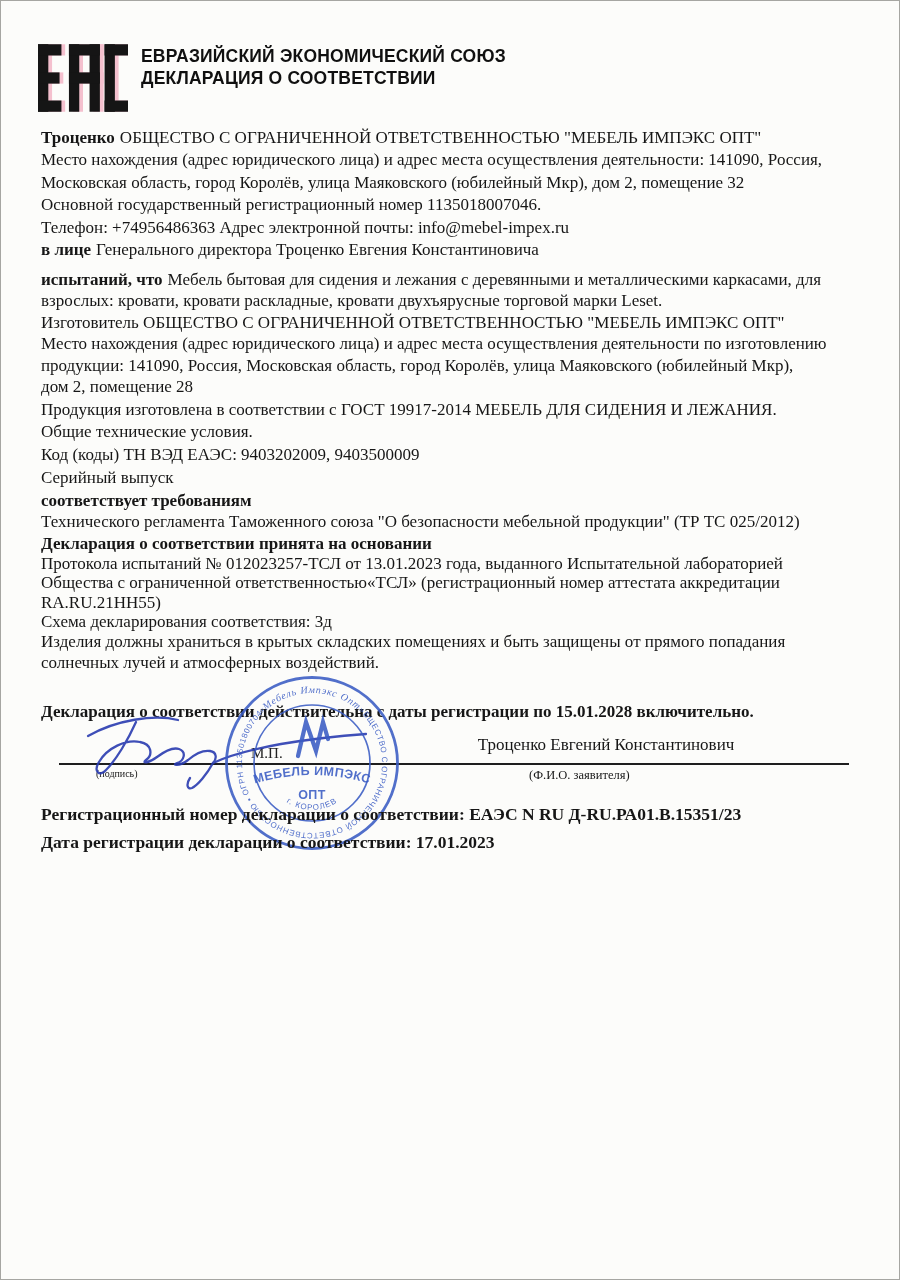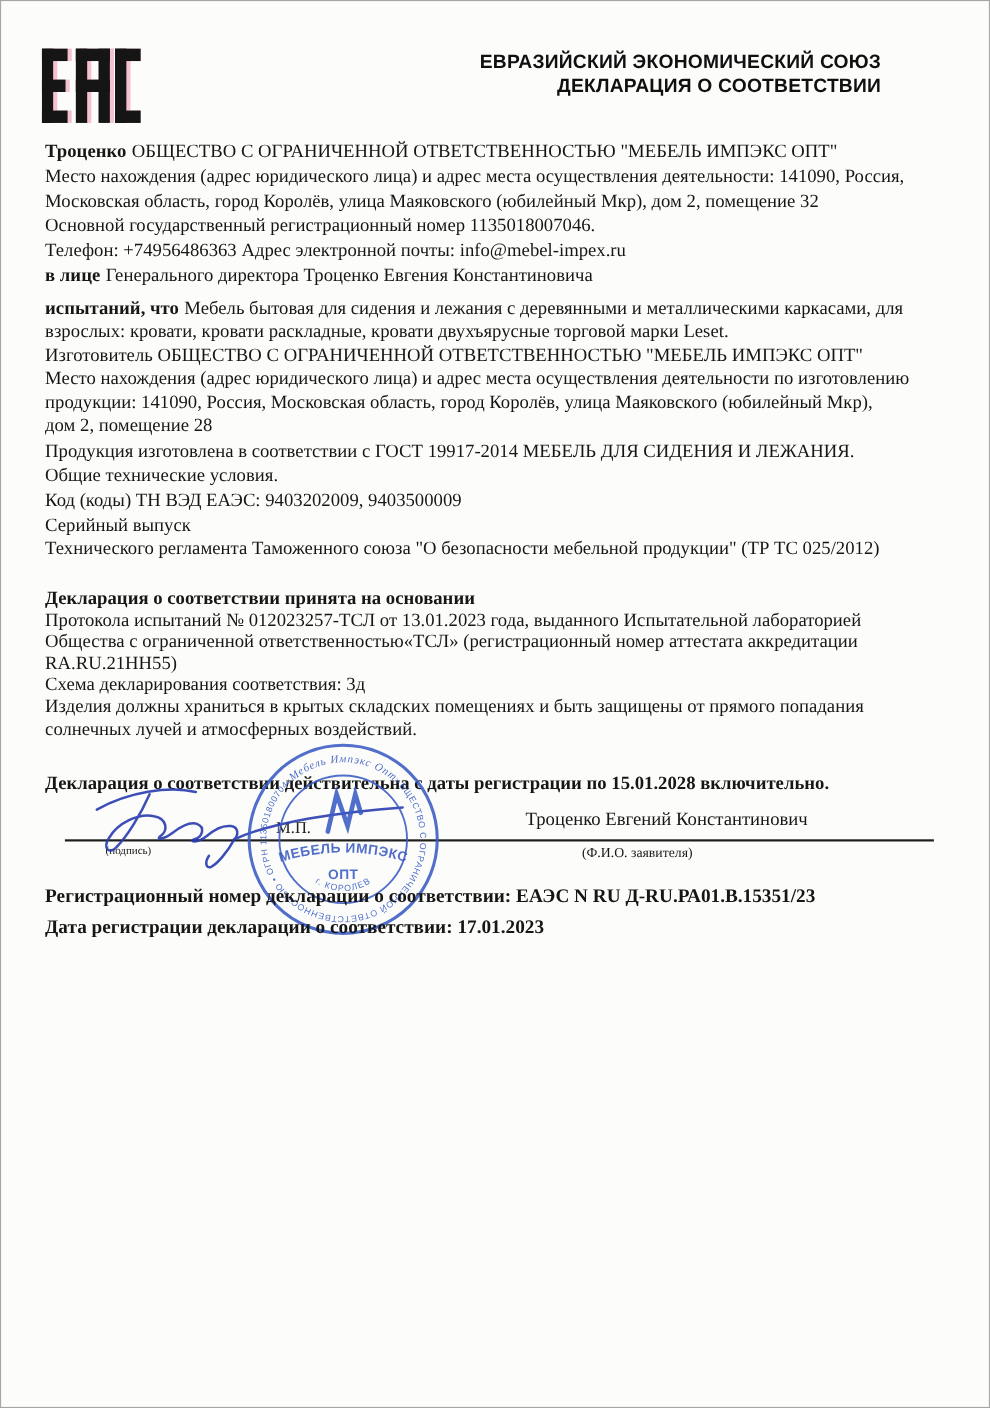--- a/index.html
+++ b/index.html
@@ -5,21 +5,21 @@
   html,body{margin:0;padding:0;background:#e8e8e6;}
   .page{
     position:relative;width:900px;height:1280px;margin:0 auto;
     background:#fcfcfa;border:1px solid #a6a6a2;box-sizing:border-box;
     font-family:"Liberation Serif",serif;color:#161616;overflow:hidden;
   }
   
   .eac-logo{position:absolute;left:37px;top:42px;width:90px;height:70px;}
   
   .header-titles{
-    position:absolute;left:140px;top:44px;width:660px;text-align:right;
+    position:absolute;left:140px;top:44px;width:660px;text-align:left;
     font-family:"Liberation Sans",sans-serif;font-weight:bold;font-size:17.5px;
     line-height:22px;color:#101010;letter-spacing:.2px;
   }
   
   .sec{position:absolute;left:40px;width:792px;font-size:17px;}
   .sec p{margin:0;}
   .lead{font-weight:bold;margin-right:5px;}
   #sec-applicant{top:126px;line-height:22.4px;}
   #sec-product{top:268px;line-height:21.4px;}
   #sec-basis{top:533px;line-height:19.5px;}
@@ -101,20 +101,21 @@
         <div>Место нахождения (адрес юридического лица) и адрес места осуществления деятельности по изготовлению</div>
         <div>продукции: 141090, Россия, Московская область, город Королёв, улица Маяковского (юбилейный Мкр),</div>
         <div>дом 2, помещение 28</div>
       </div>
     <div style="margin-top:2px;">
         <div>Продукция изготовлена в соответствии с ГОСТ 19917-2014 МЕБЕЛЬ ДЛЯ СИДЕНИЯ И ЛЕЖАНИЯ.</div>
         <div>Общие технические условия.</div>
       </div>
     <p style="margin-top:2px;">Код (коды) ТН ВЭД ЕАЭС: 9403202009, 9403500009</p>
     <p style="margin-top:1px;">Серийный выпуск</p>
+    <p class="sec-label" style="margin-top:2px;">соответствует требованиям</p>
     <p>Технического регламента Таможенного союза "О безопасности мебельной продукции" (ТР ТС 025/2012)</p>
   </div>
 
   <div class="sec" id="sec-basis">
     <p class="sec-label">Декларация о соответствии принята на основании</p>
     <div>
         <div>Протокола испытаний № 012023257-ТСЛ от 13.01.2023 года, выданного Испытательной лабораторией</div>
         <div>Общества с ограниченной ответственностью«ТСЛ» (регистрационный номер аттестата аккредитации</div>
         <div>RA.RU.21НН55)</div>
       </div>

